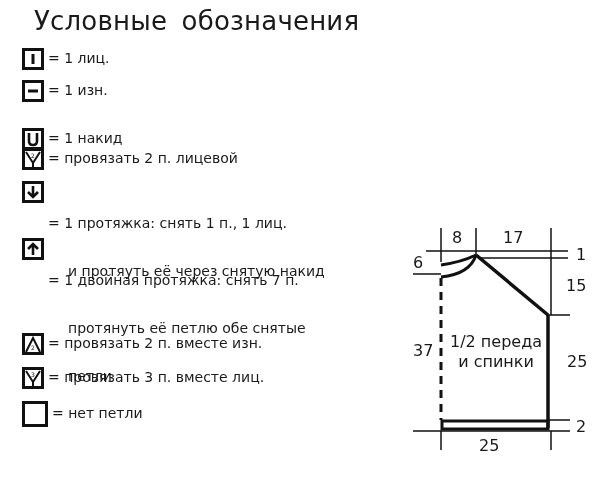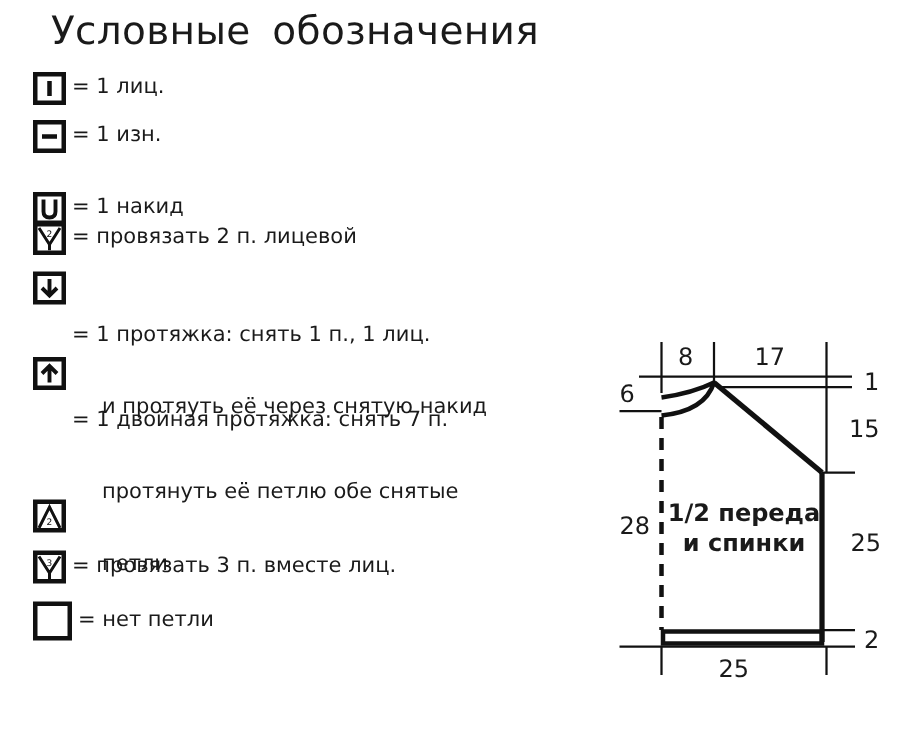--- a/index.html
+++ b/index.html
@@ -9,21 +9,21 @@
   .title span { word-spacing: 6px; }
   .legend-item { position: absolute; left: 22px; display: flex; align-items: flex-start; }
   .sym { width: 22px; height: 22px; box-sizing: border-box; border: 3px solid #111;
          position: relative; flex: 0 0 auto; background: #fff; }
   .sym svg { position: absolute; left: 0; top: 0; width: 16px; height: 16px; }
   .txt { font-size: 14px; line-height: 16px; margin-left: 4px; padding-top: 2px; white-space: pre; }
   .txt .l { display: block; }
   .txt .ind { padding-left: 20px; }
   .diagram { position: absolute; left: 0; top: 0; width: 600px; height: 490px; }
   .dim { position: absolute; font-size: 16px; }
-  .label { position: absolute; font-size: 16px; text-align: center; line-height: 20px; font-weight: bold; }
+  .label { position: absolute; font-size: 16px; text-align: center; line-height: 20px; }
 </style>
 </head>
 <body>
 
 <div class="title"><span>Условные обозначения</span></div>
 
 <div class="legend-item" style="top:48px">
   <div class="sym">
     <svg viewBox="0 0 16 16">
         <rect x="6.5" y="3" width="3" height="10" fill="#111"></rect>
@@ -86,20 +86,21 @@
   </div>
 </div>
 
 <div class="legend-item" style="top:333px">
   <div class="sym">
     <svg viewBox="0 0 16 16">
       <path d="M1 16 L8 2 L15 16" fill="none" stroke="#111" stroke-width="2"></path>
       <text x="6" y="14" font-size="6" font-family="DejaVu Sans, sans-serif" fill="#111">2</text>
     </svg>
   </div>
+  <div class="txt"><span class="l">= провязать 2 п. вместе изн.</span></div>
 </div>
 
 <div class="legend-item" style="top:367px">
   <div class="sym">
     <svg viewBox="0 0 16 16">
       <path d="M1 1 L8 12 L15 1" fill="none" stroke="#111" stroke-width="2"></path>
       <path d="M8 12 V16" stroke="#111" stroke-width="2"></path>
       <text x="6" y="7" font-size="6" font-family="DejaVu Sans, sans-serif" fill="#111">3</text>
     </svg>
   </div>
@@ -142,20 +143,20 @@
     <rect x="442" y="421" width="106" height="8" stroke-width="3"></rect>
   </g>
 </svg>
 
 <div class="dim" style="left:452px;top:228px">8</div>
 <div class="dim" style="left:503px;top:228px">17</div>
 <div class="dim" style="left:413px;top:253px">6</div>
 <div class="dim" style="left:576px;top:245px">1</div>
 <div class="dim" style="left:566px;top:276px">15</div>
 <div class="dim" style="left:567px;top:352px">25</div>
-<div class="dim" style="left:413px;top:341px">28</div>
+<div class="dim" style="left:413px;top:341px">37</div>
 <div class="dim" style="left:576px;top:417px">2</div>
 <div class="dim" style="left:479px;top:436px">25</div>
 
 <div class="label" style="left:444px;top:332px;width:104px">
   <span style="display:block">1/2 переда</span>
   <span style="display:block">и спинки</span>
 </div>
 
 </body></html>

